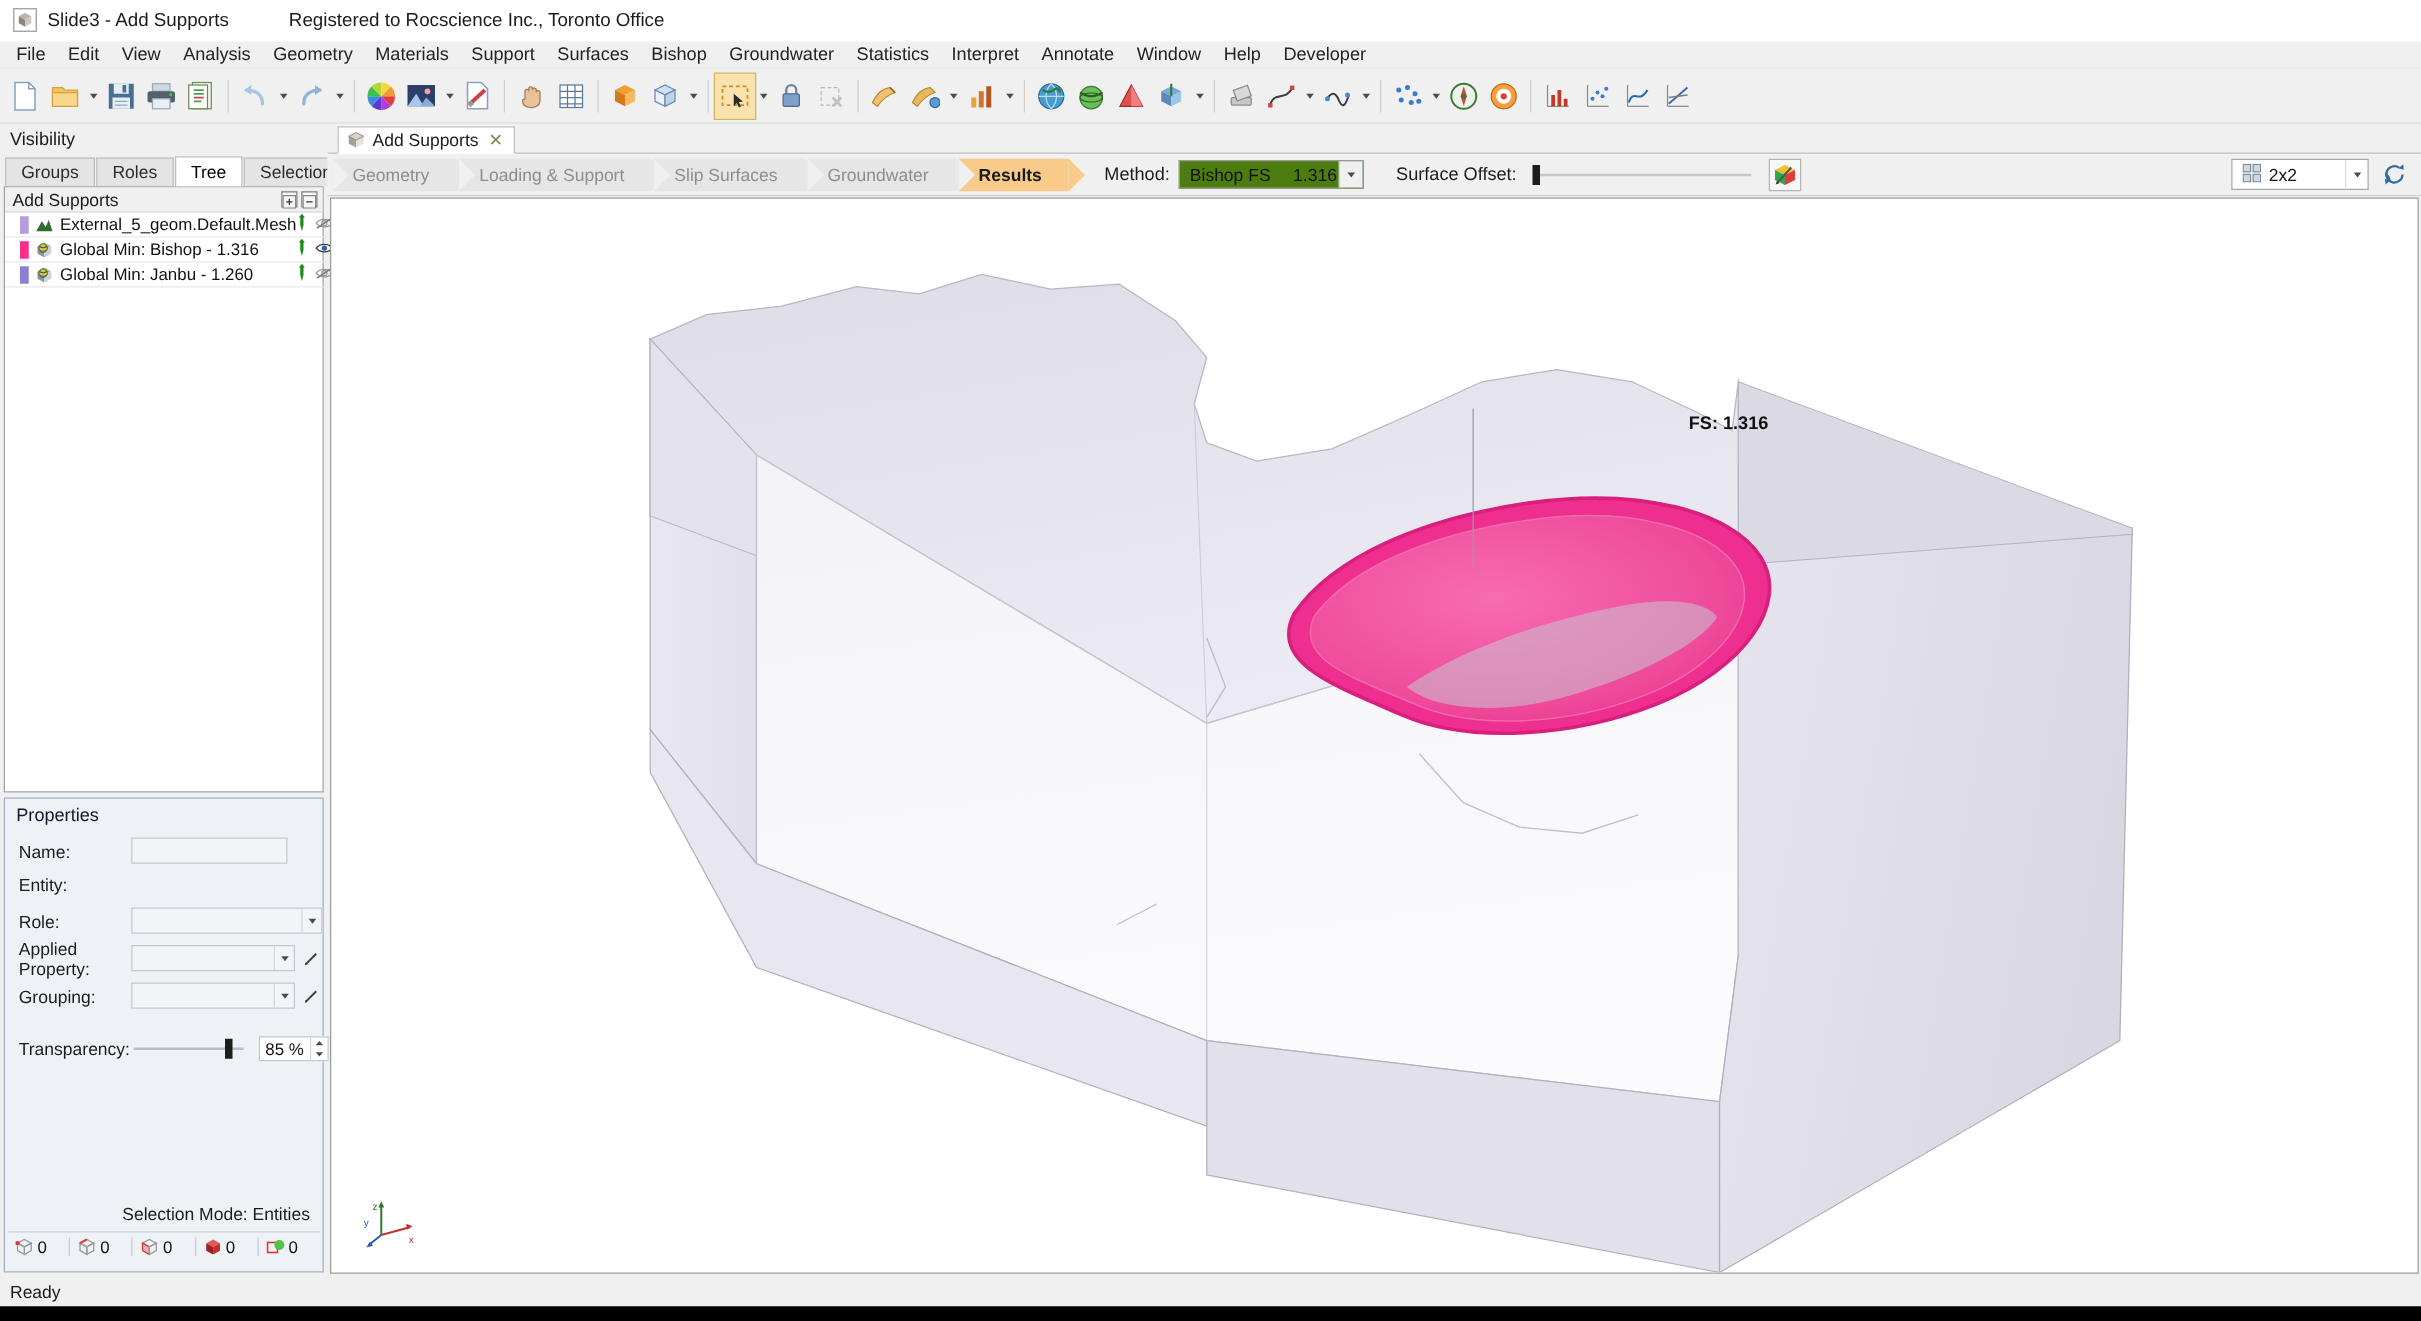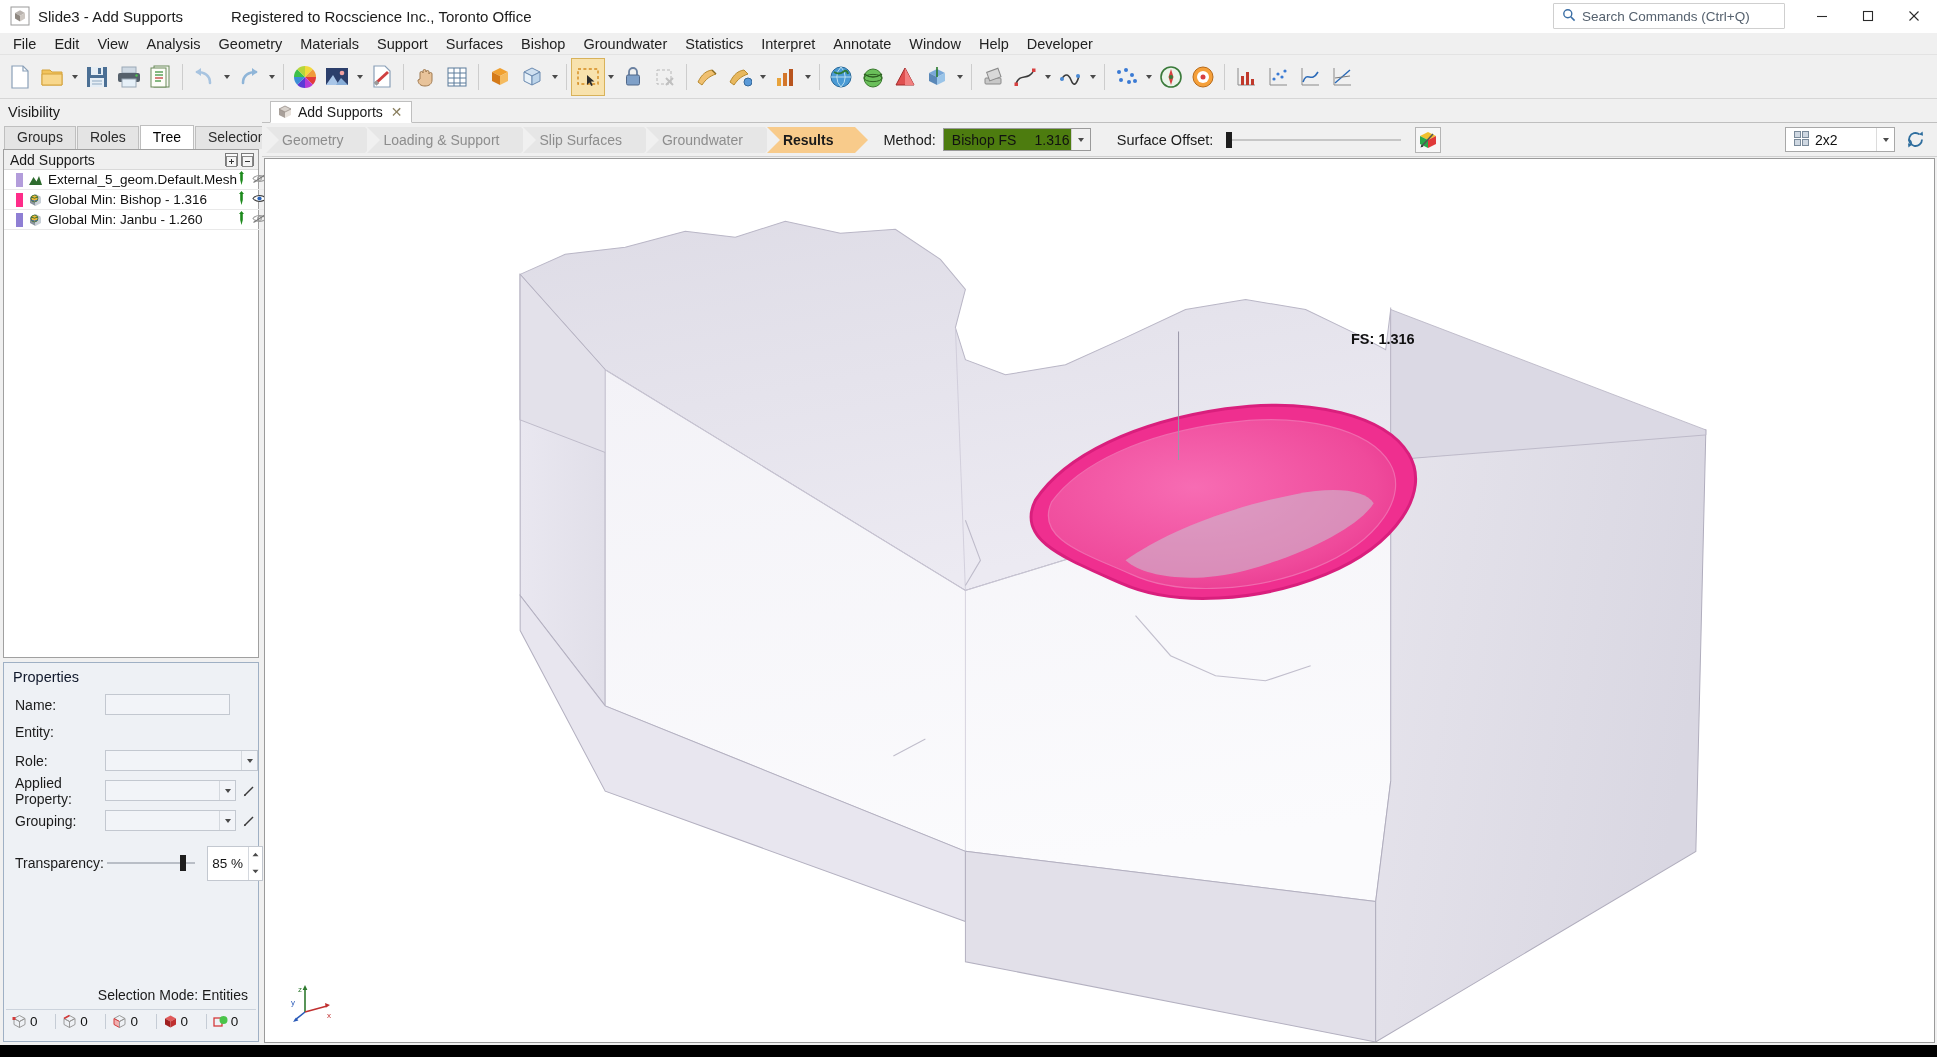--- a/index.html
+++ b/index.html
@@ -93,21 +93,21 @@
   .prow { display:flex; align-items:center; height:23px; padding-left:11px; margin-bottom:7px; }
   .plabel { font-size:14px; color:#1b1b1b; width:90px; flex:0 0 90px; }
   .pinput { height:21px; background:#f2f4f8; border:1px solid #c3c8d0; flex:1 1 auto; margin-right:28px; }
   .pcombo { height:21px; background:#f2f4f8; border:1px solid #c3c8d0; flex:1 1 auto; display:flex; align-items:center; }
   .pcombo .cbtn { margin-left:auto; width:16px; height:19px; display:flex; align-items:center; justify-content:center; border-left:1px solid #d4d8de; }
   .pencil { width:18px; flex:0 0 18px; display:flex; align-items:center; justify-content:center; margin-left:4px; }
   .trans-row { display:flex; align-items:center; height:22px; padding-left:11px; margin-top:13px; }
   .slider { position:relative; width:88px; height:18px; margin-left:2px; flex:0 0 88px; }
   .slider .strack { position:absolute; top:8px; left:0; right:0; height:2px; background:#b9bec6; }
   .slider .sknob { position:absolute; top:1px; left:73px; width:6px; height:16px; background:#1d1d1d; }
-  .spin { display:flex; align-items:center; height:35px; border:1px solid #c3c8d0; background:#fff; margin-left:12px; }
+  .spin { display:flex; align-items:center; height:20px; border:1px solid #c3c8d0; background:#fff; margin-left:12px; }
   .spin .sval { width:40px; text-align:right; font-size:13.5px; padding-right:5px; color:#141414; }
   .spin .sarrows { display:flex; flex-direction:column; width:14px; border-left:1px solid #d4d8de; height:100%; }
   .spin .sarrows div { flex:1 1 50%; display:flex; align-items:center; justify-content:center; }
   .selmode { position:absolute; bottom:38px; right:10px; font-size:14px; color:#1a1a1a; }
   .countbar {
     position:absolute; bottom:8px; left:2px; right:2px; height:24px;
     display:flex; align-items:center; border-top:1px solid #ccd3dc;
   }
   .cnt { display:flex; align-items:center; width:52px; padding-left:6px; }
   .cnt .cico { width:15px; height:15px; margin-right:3px; }
@@ -184,47 +184,20 @@
       <svg width="20" height="20" viewBox="0 0 20 20">
         <rect x="1" y="1" width="18" height="18" fill="#ffffff" stroke="#9a9a9a"></rect>
         <polygon points="5,7 10,4.2 15,7 10,9.8" fill="#b9b3ae"></polygon>
         <polygon points="5,7 10,9.8 10,15.4 5,12.6" fill="#8e8780"></polygon>
         <polygon points="15,7 10,9.8 10,15.4 15,12.6" fill="#cdc7c1"></polygon>
       </svg>
     </div>
     <div class="tb-title">Slide3 - Add Supports</div>
     <div class="tb-reg">Registered to Rocscience Inc., Toronto Office</div>
 
-    <div class="tb-right">
-      <div class="searchbox">
-        <span class="mag">
-          <svg width="14" height="14" viewBox="0 0 14 14">
-            <circle cx="5.8" cy="5.8" r="4" fill="none" stroke="#3a6ea5" stroke-width="1.4"></circle>
-            <line x1="8.8" y1="8.8" x2="12.6" y2="12.6" stroke="#3a6ea5" stroke-width="1.6"></line>
-          </svg>
-        </span>
-        <span class="sbtext">Search Commands (Ctrl+Q)</span>
-      </div>
-      <div class="wbtn">
-        <svg width="12" height="12" viewBox="0 0 12 12">
-            <line x1="1" y1="6.5" x2="11" y2="6.5" stroke="#2a2a2a" stroke-width="1.1"></line>
-          </svg>
-      </div>
-      <div class="wbtn">
-        <svg width="12" height="12" viewBox="0 0 12 12">
-            <rect x="1.5" y="1.5" width="9" height="9" fill="none" stroke="#2a2a2a" stroke-width="1.1"></rect>
-          </svg>
-      </div>
-      <div class="wbtn close">
-        <svg width="12" height="12" viewBox="0 0 12 12">
-            <line x1="1.5" y1="1.5" x2="10.5" y2="10.5" stroke="#2a2a2a" stroke-width="1.1"></line>
-            <line x1="10.5" y1="1.5" x2="1.5" y2="10.5" stroke="#2a2a2a" stroke-width="1.1"></line>
-          </svg>
-      </div>
-    </div>
   </div>
 
   <div class="menubar">
     <div class="menuitem">File</div>
     <div class="menuitem">Edit</div>
     <div class="menuitem">View</div>
     <div class="menuitem">Analysis</div>
     <div class="menuitem">Geometry</div>
     <div class="menuitem">Materials</div>
     <div class="menuitem">Support</div>
@@ -994,14 +967,17 @@
             <text x="36" y="38" font-family="Liberation Sans, sans-serif" font-size="8" fill="#c03030">x</text>
             <line x1="14" y1="32" x2="4" y2="40" stroke="#2a5ab8" stroke-width="1.6"></line>
             <polygon points="2,42 7.4,40.6 5,37.4" fill="#2a5ab8"></polygon>
             <text x="0" y="25" font-family="Liberation Sans, sans-serif" font-size="8" fill="#2a5ab8">y</text>
           </svg>
         </div>
       </div>
     </div>
   </div>
 
+  <div class="statusbar">
+    <span>Ready</span>
+  </div>
   <div class="blackstrip"></div>
 </div>
 
 </body></html>

